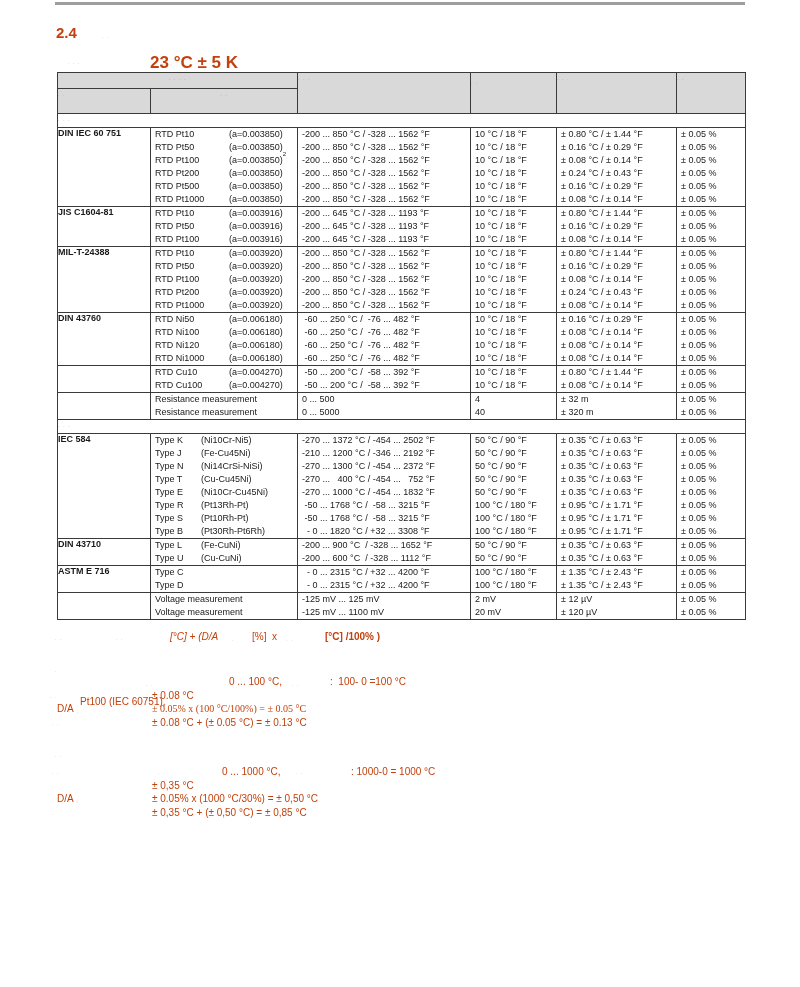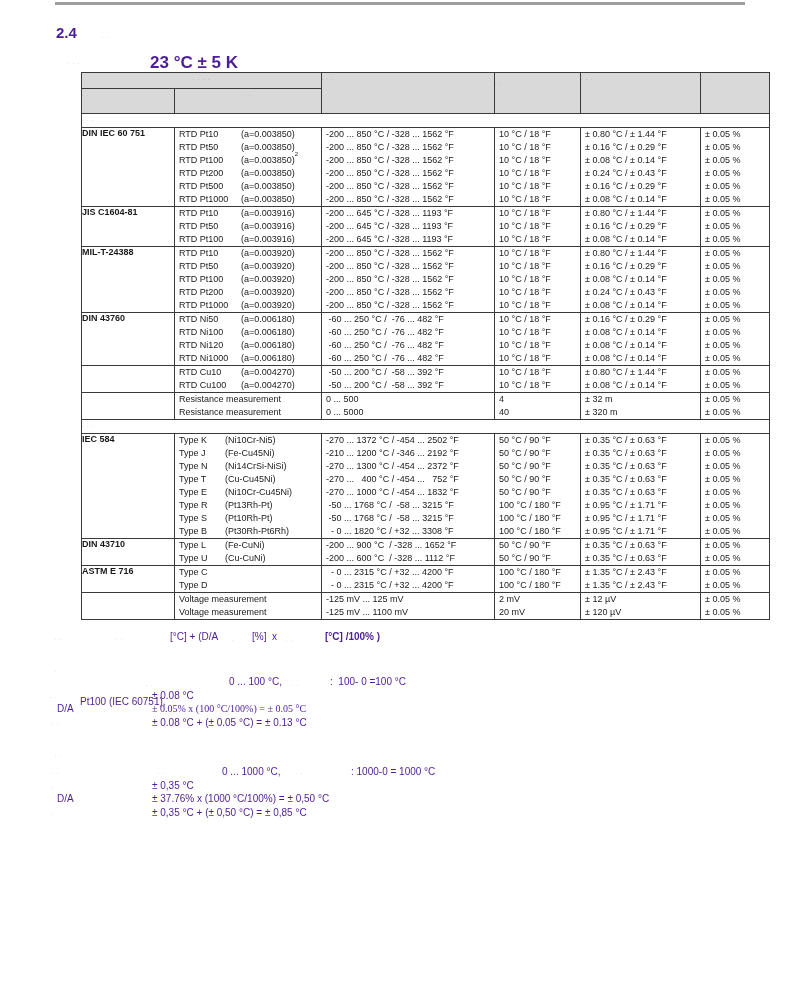--- a/index.html
+++ b/index.html
@@ -2,57 +2,57 @@
 <html><head>
 <meta charset="utf-8">
 <style>
   html,body{margin:0;padding:0;}
   body{
     width:800px;height:987px;position:relative;background:#ffffff;
     font-family:"Liberation Sans",sans-serif;color:#1a1a1a;overflow:hidden;
   }
   .top-rule{position:absolute;left:55px;top:2px;width:690px;height:3px;background:#9e9e9e;}
   
-  .tb{position:absolute;white-space:pre;font-size:10px;color:#4c1d95;}
+  .tb{position:absolute;white-space:pre;font-size:10px;color:#c2410c;}
   .tb.h1{font-size:15px;font-weight:bold;}
   .tb.h2{font-size:17px;font-weight:bold;}
   .tb.faded{font-size:5px;color:#a8a8a8;letter-spacing:1px;}
   
   table.spec{
     position:absolute;left:57px;top:72px;width:688px;
-    border-collapse:collapse;table-layout:fixed;font-size:9px;margin-left:24px;
+    border-collapse:collapse;table-layout:fixed;font-size:9px;
   }
   table.spec th,table.spec td{border:1px solid #3a3a3a;padding:0;vertical-align:top;overflow:hidden;}
   table.spec thead th{background:#d9d9d9;font-weight:normal;}
   .tiny{font-size:5px;color:#8f8f8f;letter-spacing:1px;line-height:1;}
   th.hgroup{height:15px;text-align:center;vertical-align:middle;}
   th.hsub{height:24px;text-align:left;vertical-align:bottom;padding:0 0 6px 6px;}
   th.hspan{vertical-align:middle;text-align:left;padding-left:8px;}
   td.noterow{height:13px;background:#fff;vertical-align:middle;padding-left:4px;}
   td.c-std{font-weight:bold;padding:1px 0 0 3px;font-size:9px;}
   .line{height:13px;line-height:13px;padding-left:4px;white-space:pre;}
   .tline{display:flex;}
   .tname{display:inline-block;}
-  .tname.rtd{width:62px;}
+  .tname.rtd{width:74px;}
   .tname.tc{width:46px;}
   sup{font-size:6px;line-height:0;}
 </style>
 </head>
 <body>
 
 <div class="top-rule"></div>
 
 <div id="text-layer">
     <div class="tb h1" style="left: 56px; top: 24px;">2.4</div>
     <div class="tb faded" style="left: 102px; top: 34px;">· ·</div>
     <div class="tb faded" style="left: 68px; top: 60px;">· · ·</div>
     <div class="tb h2" style="left: 150px; top: 53px;">23 °C ± 5 K</div>
     <div class="tb faded" style="left: 55px; top: 636px;">· ·</div>
     <div class="tb faded" style="left: 116px; top: 636px;">· ·</div>
-    <div class="tb " style="left: 170px; top: 631px;">[°C] + (D/A</div>
+    <div class="tb " style="left: 170px; top: 631px; font-style: italic;">[°C] + (D/A</div>
     <div class="tb faded" style="left: 232px; top: 637px;">·</div>
     <div class="tb " style="left: 252px; top: 631px;">[%]  x</div>
     <div class="tb faded" style="left: 286px; top: 637px;">· ·</div>
     <div class="tb " style="left: 325px; top: 631px; font-weight: bold;">[°C] /100% )</div>
     <div class="tb faded" style="left: 55px; top: 668px;">·</div>
     <div class="tb " style="left: 57px; top: 696px; padding-left: 23px;">Pt100 (IEC 60751),</div>
     <div class="tb faded" style="left: 146px; top: 682px;">· ·</div>
     <div class="tb " style="left: 222px; top: 676px; margin-left: 7px;">0 ... 100 °C,</div>
     <div class="tb faded" style="left: 292px; top: 682px;">· ·</div>
     <div class="tb " style="left: 330px; top: 676px;">:  100- 0 =100 °C</div>
@@ -66,21 +66,21 @@
     <div class="tb faded" style="left: 55px; top: 753px;">· ·</div>
     <div class="tb faded" style="left: 52px; top: 770px;">· ·</div>
     <div class="tb faded" style="left: 158px; top: 770px;">· ·</div>
     <div class="tb " style="left: 222px; top: 766px;">0 ... 1000 °C,</div>
     <div class="tb faded" style="left: 296px; top: 770px;">· ·</div>
     <div class="tb " style="left: 351px; top: 766px;">: 1000-0 = 1000 °C</div>
     <div class="tb faded" style="left: 52px; top: 784px;">·</div>
     <div class="tb " style="left: 152px; top: 780px;">± 0,35 °C</div>
     <div class="tb " style="left: 57px; top: 793px;">D/A</div>
     <div class="tb faded" style="left: 77px; top: 799px;">·</div>
-    <div class="tb " style="left: 152px; top: 793px;">± 37.76% x (1000 °C/100%) = ± 0,50 °C</div>
+    <div class="tb " style="left: 152px; top: 793px;">± 0.05% x (1000 °C/30%) = ± 0,50 °C</div>
     <div class="tb faded" style="left: 52px; top: 811px;">·</div>
     <div class="tb " style="left: 152px; top: 807px;">± 0,35 °C + (± 0,50 °C) = ± 0,85 °C</div>
   </div>
 
 <table class="spec">
   <colgroup>
     <col style="width:93px">
       <col style="width:147px">
       <col style="width:173px">
     <col style="width:86px">

